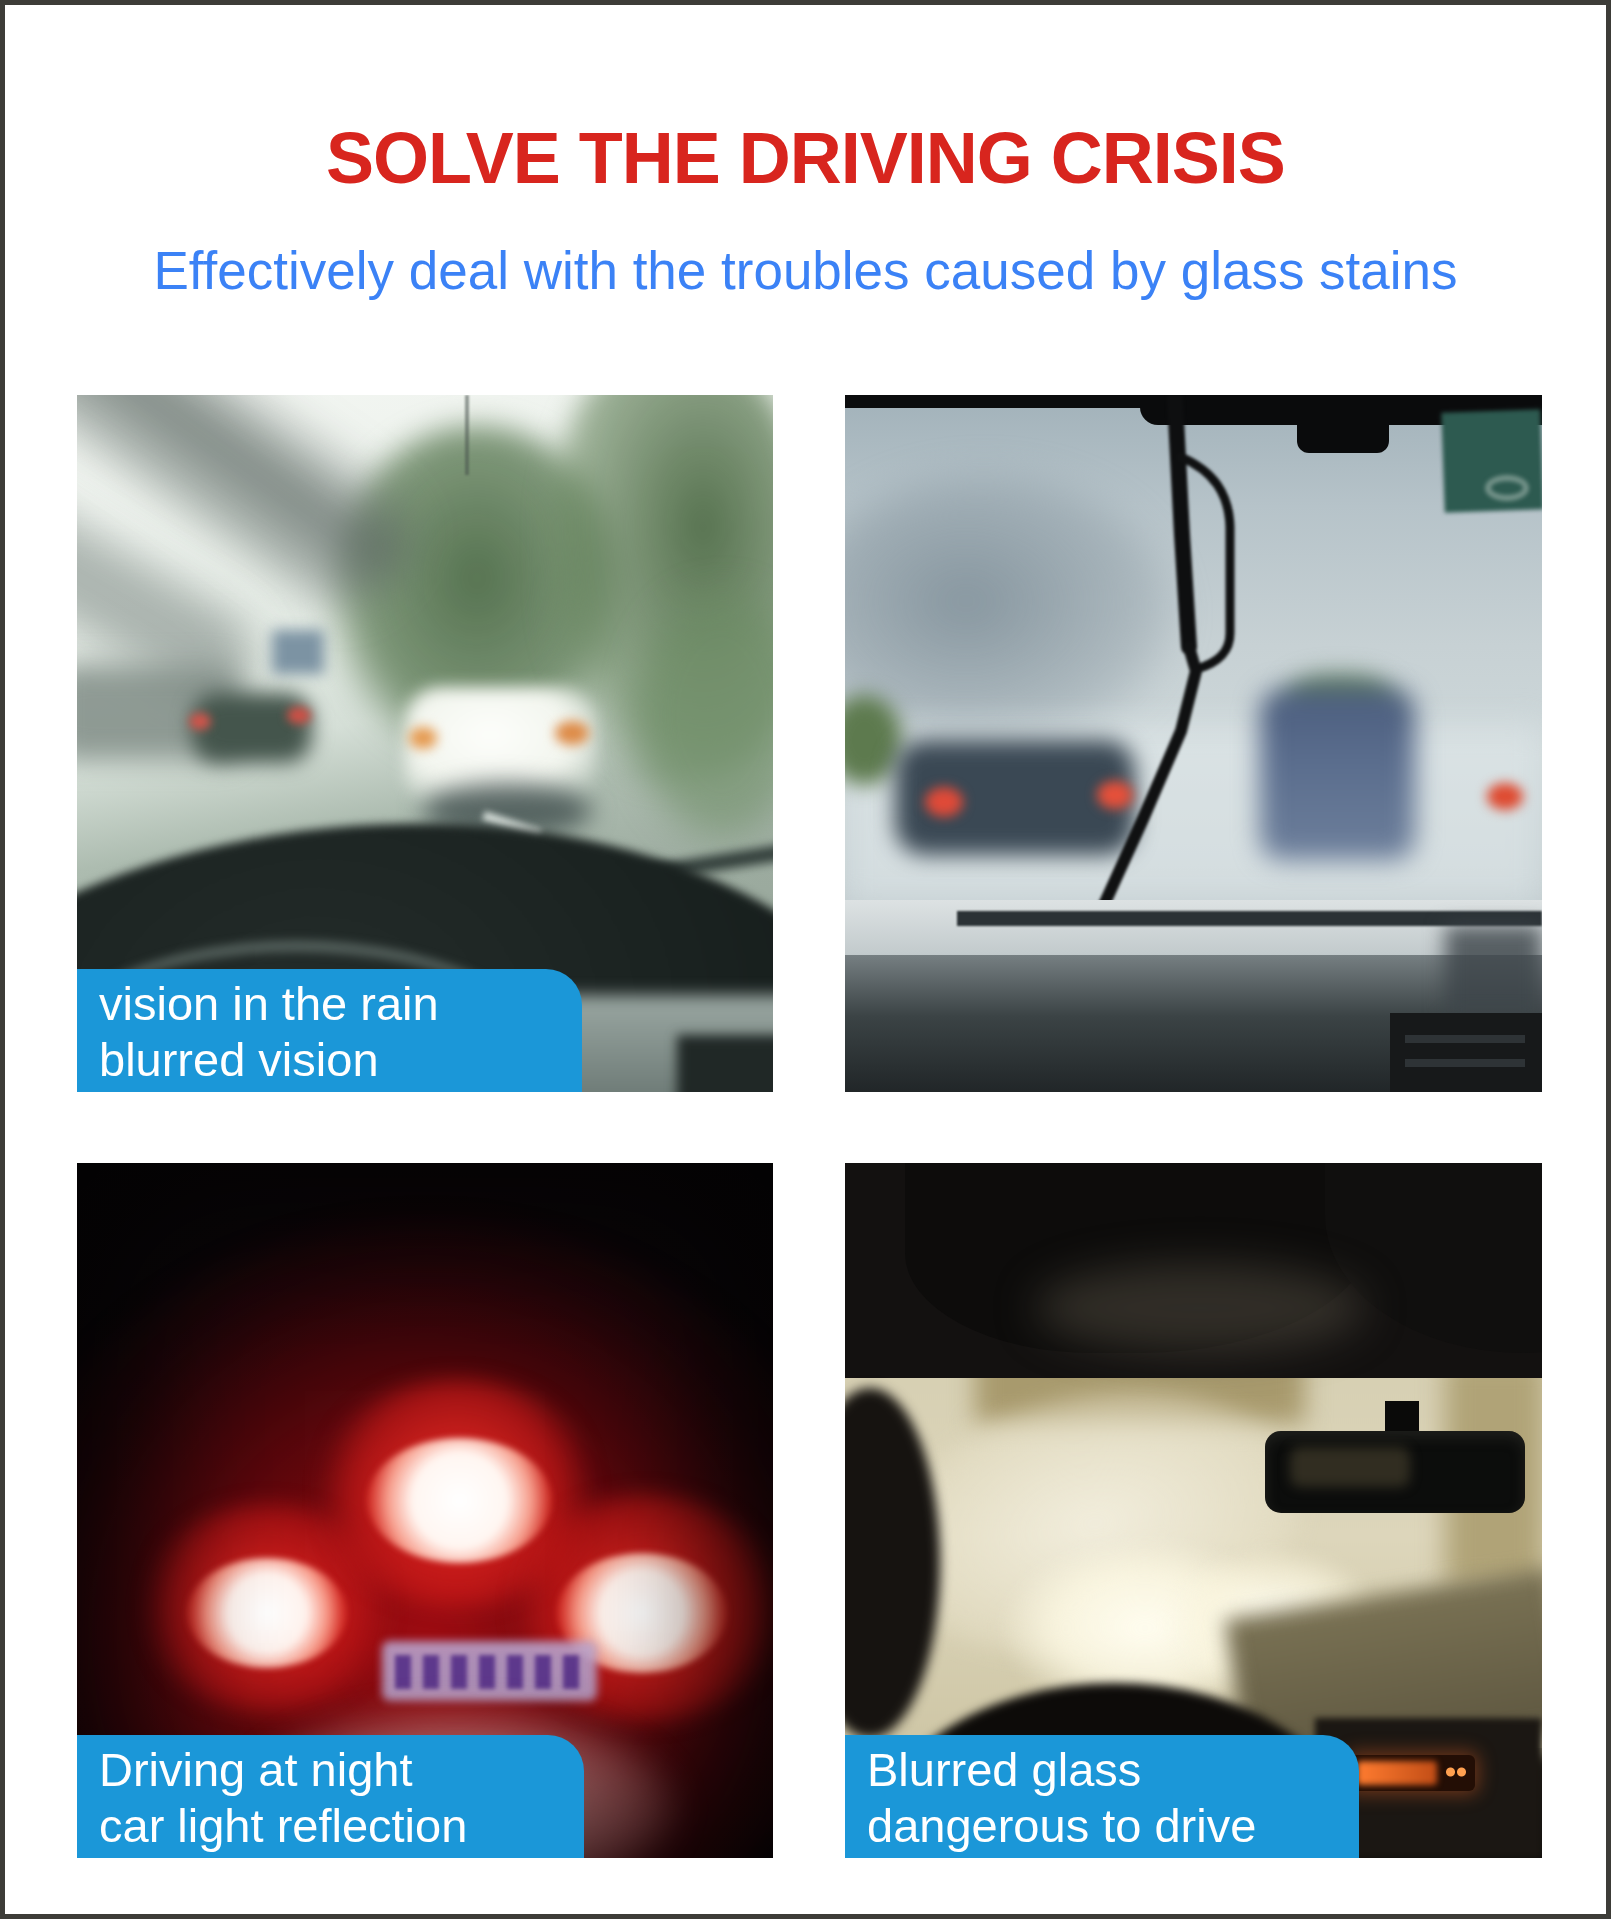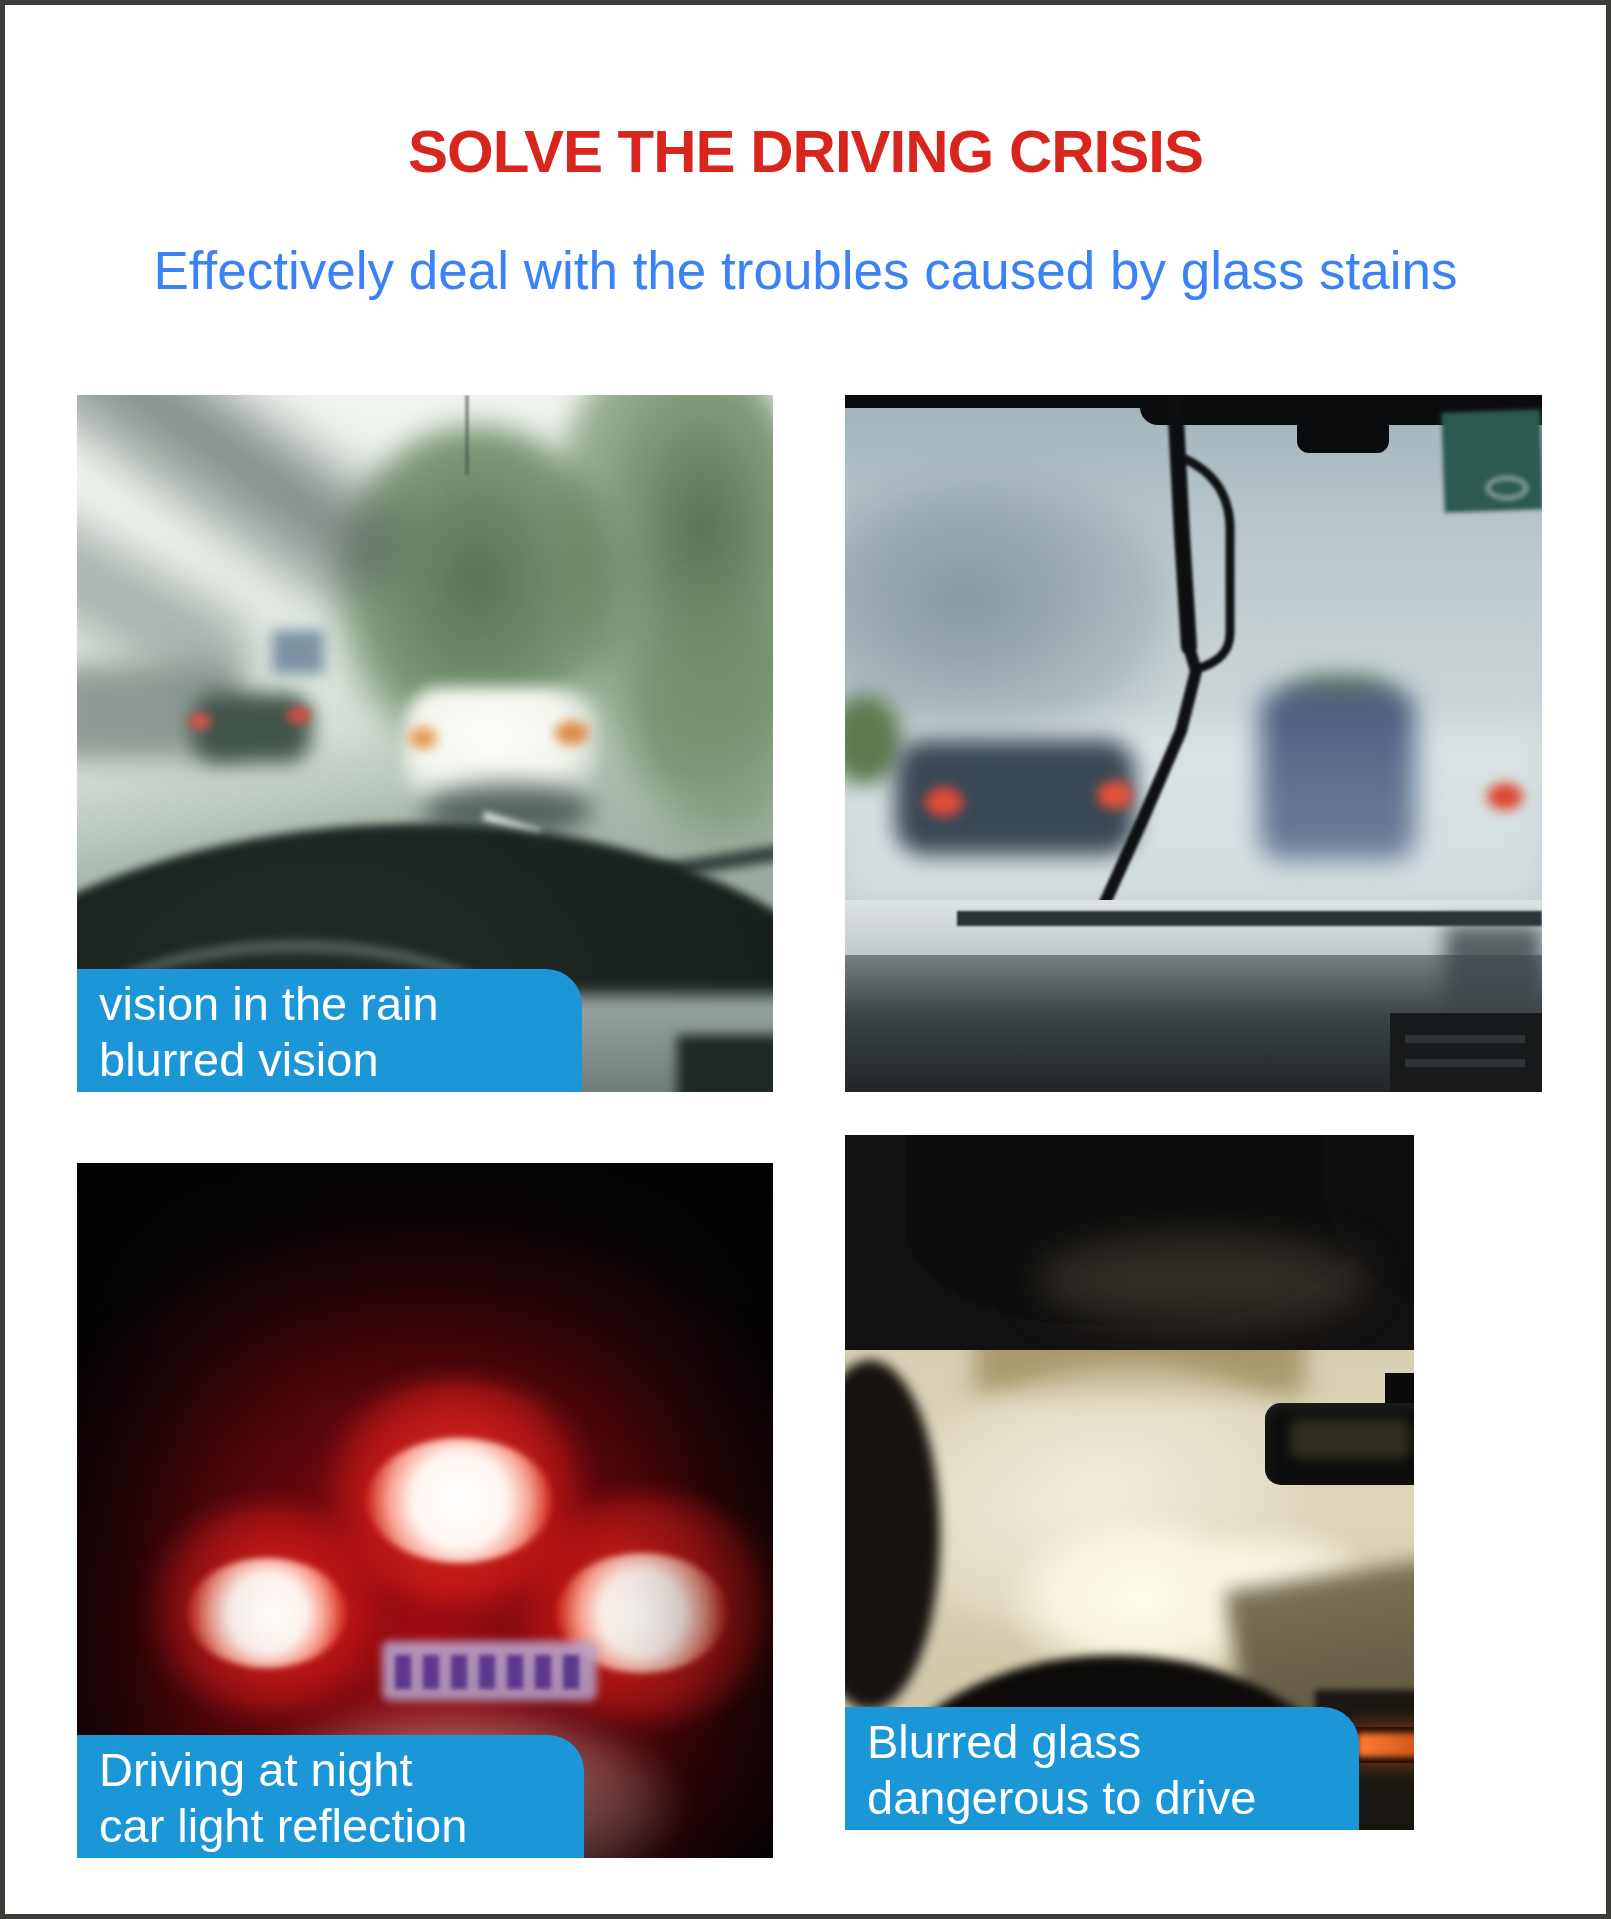--- a/index.html
+++ b/index.html
@@ -8,32 +8,32 @@
     --frame:#3d3c38;
   }
   *{margin:0;padding:0;box-sizing:border-box;}
   body{background:#888;font-family:"Liberation Sans","DejaVu Sans",sans-serif;}
   .poster{
     position:relative;width:1611px;height:1919px;background:#ffffff;
     border:5px solid var(--frame);overflow:hidden;
   }
   .title{
     position:absolute;top:114px;left:0;right:0;text-align:center;
-    font-size:60px;font-weight:bold;letter-spacing:-1px;line-height:1.1;
+    font-size:72px;font-weight:bold;letter-spacing:-1px;line-height:1.1;
     color:var(--title-red);
   }
   .subtitle{
     position:absolute;top:234px;left:0;right:0;text-align:center;
     font-size:53px;font-weight:400;color:#3b82f6;line-height:1.2;
   }
   figure.photo{position:absolute;overflow:hidden;background:#dde3df;}
   .pos-tl{left:72px;top:390px;width:696px;height:697px;}
   .pos-tr{left:840px;top:390px;width:697px;height:697px;}
   .pos-bl{left:72px;top:1158px;width:696px;height:695px;}
-  .pos-br{left:840px;top:1130px;width:569px;height:695px;}
+  .pos-br{left:840px;top:1158px;width:697px;height:695px;}
   .art, .art *{position:absolute;}
   .art{inset:0;}
 
   
   figcaption.caption{
     position:absolute;left:0;bottom:0;height:123px;
     background:var(--label-blue);
     border-top-right-radius:36px;
     padding:7px 0 0 22px;color:#fff;
     font-size:47px;line-height:56px;font-weight:400;

